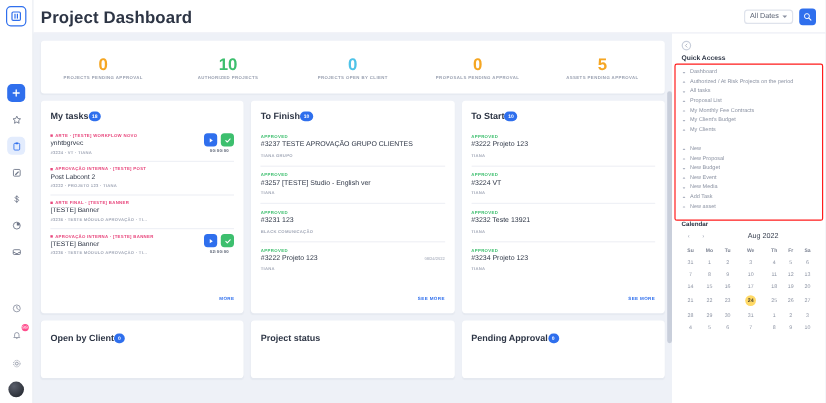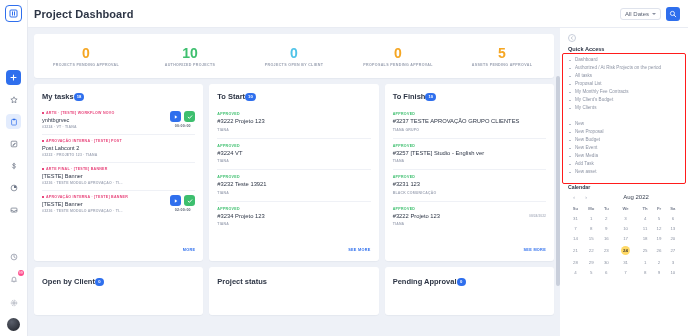--- a/index.html
+++ b/index.html
@@ -44,21 +44,21 @@
     background: radial-gradient(circle at 35% 30%, #5a5f6b, #1c1f26);
   }
 
   
   .main { flex: 1 1 auto; height: 336px; display: flex; flex-direction: column; min-width: 0; }
 
   .topbar {
     height: 28px; background: #fff; border-bottom: 1px solid #e9ecf3;
     display: flex; align-items: center; padding: 0 8px 0 6px; flex: 0 0 28px;
   }
-  .page-title { font-size: 11px; font-weight: bold; color: #2d3murky; color: #2d3545; letter-spacing: .1px; }
+  .page-title { font-size: 14px; font-weight: bold; color: #2d3murky; color: #2d3545; letter-spacing: .1px; }
   .topbar-right { margin-left: auto; display: flex; align-items: center; gap: 5px; }
   .date-select {
     font-size: 6px; color: #5a6273; border: 1px solid #dfe3ec; border-radius: 3px;
     padding: 2px 4px; background: #fff; display: flex; align-items: center; gap: 3px;
   }
   .caret { width: 0; height: 0; border-left: 2px solid transparent; border-right: 2px solid transparent; border-top: 2.5px solid #8a90a0; }
   .search-btn {
     width: 14px; height: 14px; background: #2f6fed; border-radius: 3px;
     display: flex; align-items: center; justify-content: center;
   }
@@ -360,97 +360,97 @@
                   </div>
                 </div>
               </div>
             <div class="card-foot">
               <span class="more-link">MORE</span>
             </div>
           </div>
 
           <div class="card">
             <div class="card-head">
-              <span class="card-title">To Start</span>
+              <span class="card-title">To Finish</span>
               <span class="count-pill">10</span>
             </div>
-            <div class="card-body" id="tostart-body">
+            <div class="card-body" id="tofinish-body">
+                <div class="proj-row">
+                  <div class="proj-status">APPROVED</div>
+                  <div class="proj-line">
+                    <div class="proj-name">#3237 TESTE APROVAÇÃO GRUPO CLIENTES</div>
+                    <div class="proj-date"></div>
+                  </div>
+                  <div class="proj-client">TIANA GRUPO</div>
+                </div>
+                <div class="proj-row">
+                  <div class="proj-status">APPROVED</div>
+                  <div class="proj-line">
+                    <div class="proj-name">#3257 [TESTE] Studio - English ver</div>
+                    <div class="proj-date"></div>
+                  </div>
+                  <div class="proj-client">TIANA</div>
+                </div>
+                <div class="proj-row">
+                  <div class="proj-status">APPROVED</div>
+                  <div class="proj-line">
+                    <div class="proj-name">#3231 123</div>
+                    <div class="proj-date"></div>
+                  </div>
+                  <div class="proj-client">BLACK COMUNICAÇÃO</div>
+                </div>
                 <div class="proj-row">
                   <div class="proj-status">APPROVED</div>
                   <div class="proj-line">
                     <div class="proj-name">#3222 Projeto 123</div>
-                    <div class="proj-date"></div>
-                  </div>
-                  <div class="proj-client">TIANA</div>
-                </div>
-                <div class="proj-row">
-                  <div class="proj-status">APPROVED</div>
-                  <div class="proj-line">
-                    <div class="proj-name">#3224 VT</div>
-                    <div class="proj-date"></div>
-                  </div>
-                  <div class="proj-client">TIANA</div>
-                </div>
-                <div class="proj-row">
-                  <div class="proj-status">APPROVED</div>
-                  <div class="proj-line">
-                    <div class="proj-name">#3232 Teste 13921</div>
-                    <div class="proj-date"></div>
-                  </div>
-                  <div class="proj-client">TIANA</div>
-                </div>
-                <div class="proj-row">
-                  <div class="proj-status">APPROVED</div>
-                  <div class="proj-line">
-                    <div class="proj-name">#3234 Projeto 123</div>
-                    <div class="proj-date"></div>
+                    <div class="proj-date">08/24/2022</div>
                   </div>
                   <div class="proj-client">TIANA</div>
                 </div>
               </div>
             <div class="card-foot">
               <span class="more-link">SEE MORE</span>
             </div>
           </div>
 
           <div class="card">
             <div class="card-head">
-              <span class="card-title">To Finish</span>
+              <span class="card-title">To Start</span>
               <span class="count-pill">10</span>
             </div>
-            <div class="card-body" id="tofinish-body">
-                <div class="proj-row">
-                  <div class="proj-status">APPROVED</div>
-                  <div class="proj-line">
-                    <div class="proj-name">#3237 TESTE APROVAÇÃO GRUPO CLIENTES</div>
-                    <div class="proj-date"></div>
-                  </div>
-                  <div class="proj-client">TIANA GRUPO</div>
-                </div>
-                <div class="proj-row">
-                  <div class="proj-status">APPROVED</div>
-                  <div class="proj-line">
-                    <div class="proj-name">#3257 [TESTE] Studio - English ver</div>
+            <div class="card-body" id="tostart-body">
+                <div class="proj-row">
+                  <div class="proj-status">APPROVED</div>
+                  <div class="proj-line">
+                    <div class="proj-name">#3222 Projeto 123</div>
                     <div class="proj-date"></div>
                   </div>
                   <div class="proj-client">TIANA</div>
                 </div>
                 <div class="proj-row">
                   <div class="proj-status">APPROVED</div>
                   <div class="proj-line">
-                    <div class="proj-name">#3231 123</div>
-                    <div class="proj-date"></div>
-                  </div>
-                  <div class="proj-client">BLACK COMUNICAÇÃO</div>
-                </div>
-                <div class="proj-row">
-                  <div class="proj-status">APPROVED</div>
-                  <div class="proj-line">
-                    <div class="proj-name">#3222 Projeto 123</div>
-                    <div class="proj-date">08/24/2022</div>
+                    <div class="proj-name">#3224 VT</div>
+                    <div class="proj-date"></div>
+                  </div>
+                  <div class="proj-client">TIANA</div>
+                </div>
+                <div class="proj-row">
+                  <div class="proj-status">APPROVED</div>
+                  <div class="proj-line">
+                    <div class="proj-name">#3232 Teste 13921</div>
+                    <div class="proj-date"></div>
+                  </div>
+                  <div class="proj-client">TIANA</div>
+                </div>
+                <div class="proj-row">
+                  <div class="proj-status">APPROVED</div>
+                  <div class="proj-line">
+                    <div class="proj-name">#3234 Projeto 123</div>
+                    <div class="proj-date"></div>
                   </div>
                   <div class="proj-client">TIANA</div>
                 </div>
               </div>
             <div class="card-foot">
               <span class="more-link">SEE MORE</span>
             </div>
           </div>
 
         </div>

